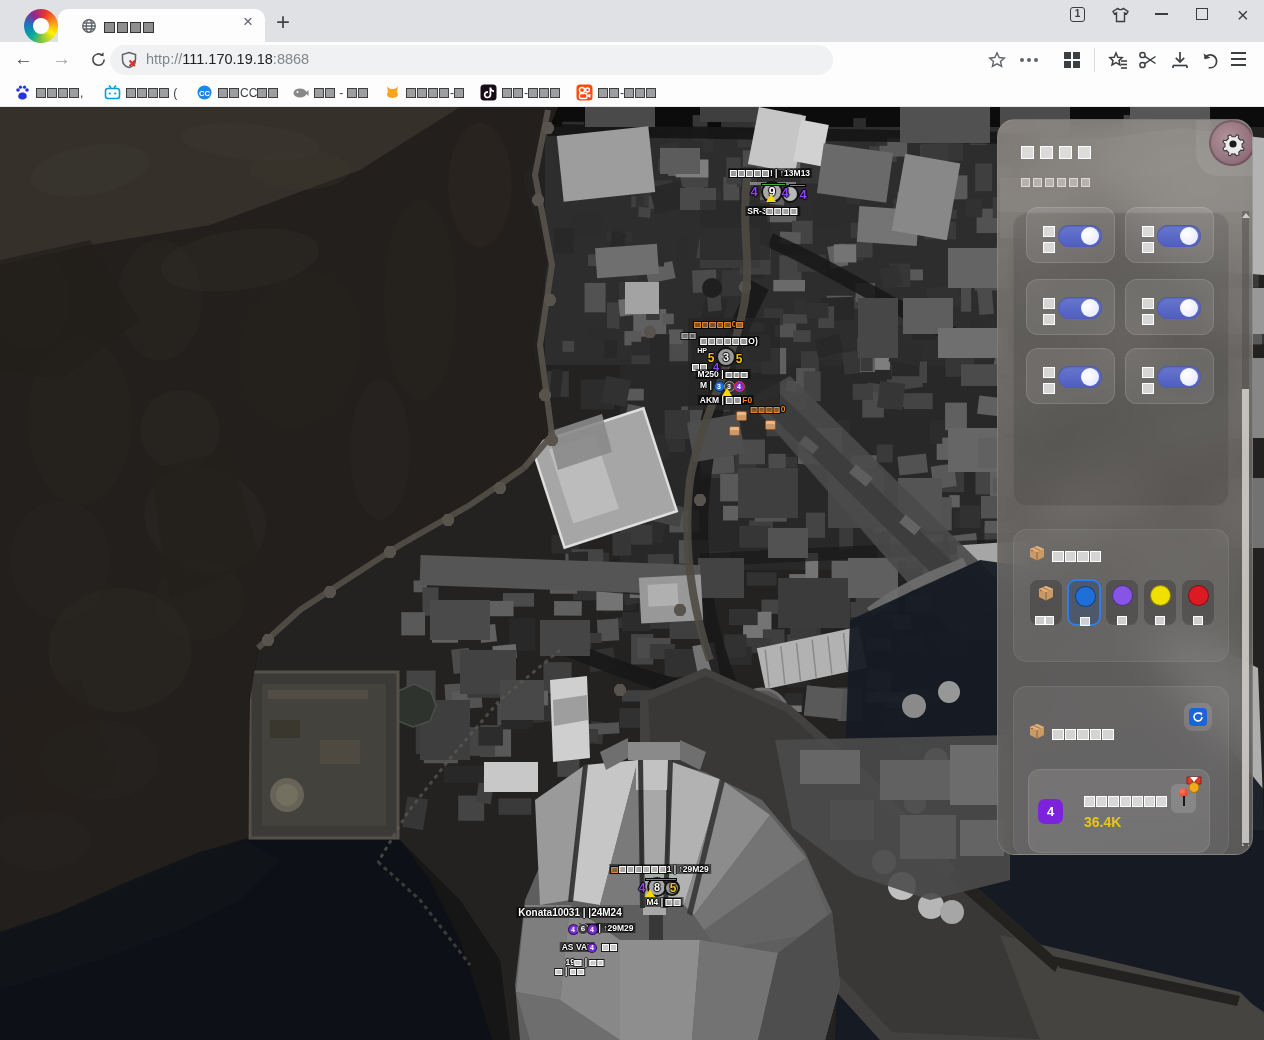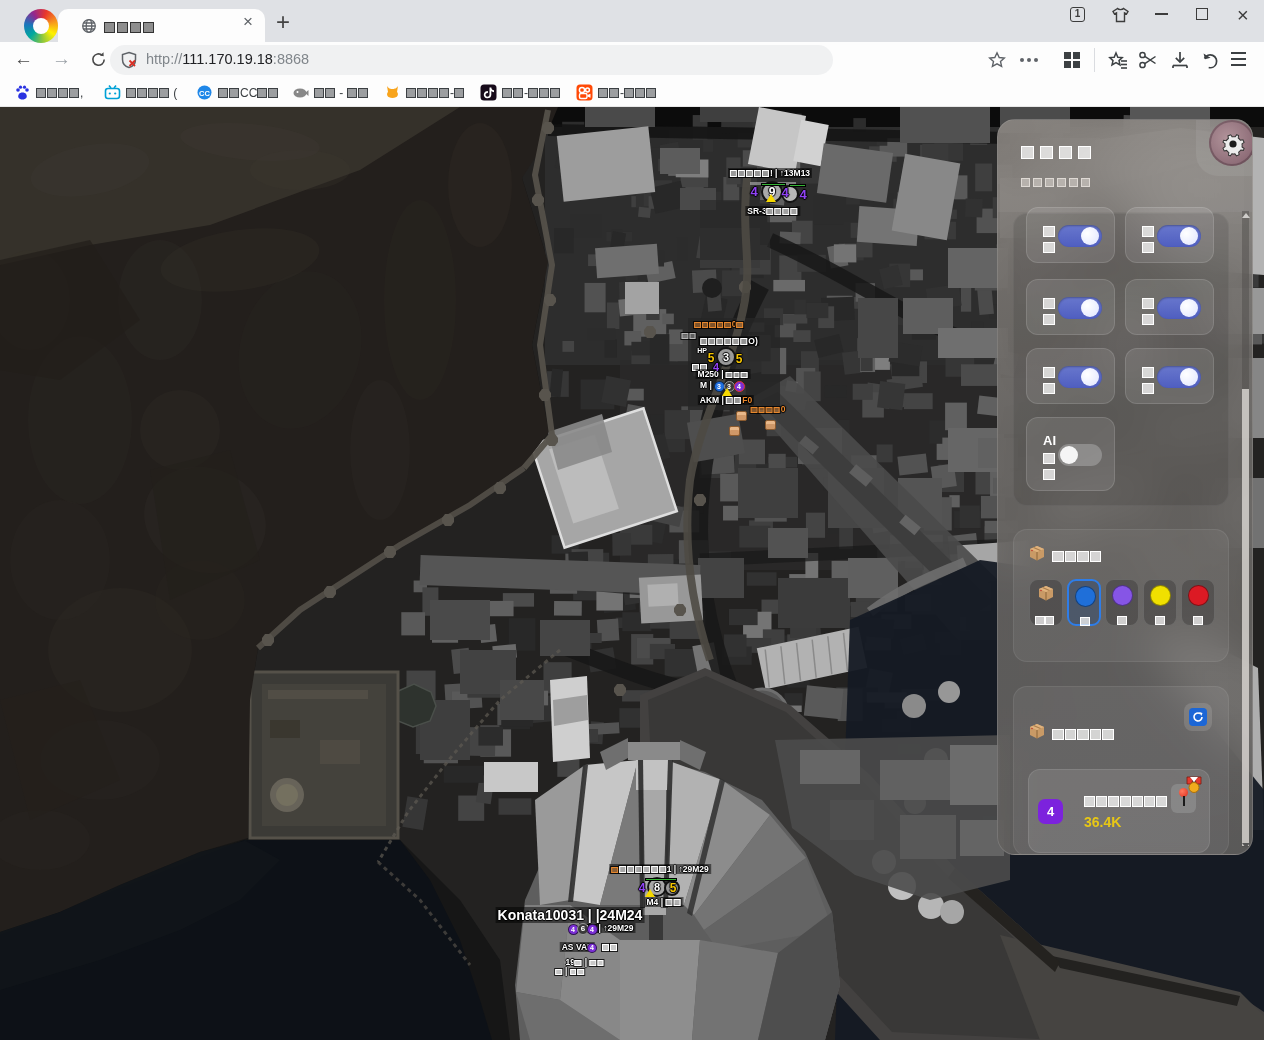--- a/index.html
+++ b/index.html
@@ -893,21 +893,21 @@
     <div class="a" style="left:729px;top:426px;width:11px;height:10px;background:#cf9868;border:1px solid #8a5a2e;border-radius:2px;box-shadow:inset 0 3px 0 #e8b88a;z-index:5"></div>
     <div class="a" style="left:660px;top:864px;transform:translateX(-50%);font-weight:bold;text-shadow:-1px 0 1px #000,1px 0 1px #000,0 -1px 1px #000,0 1px 1px #000;background:rgba(0,0,0,.5);padding:0 2px;font-size:8.5px;color:#fff;white-space:nowrap;z-index:5"><i class="cj" style="width:6.5px;height:6.5px;border:1px solid #e8872c;background:rgba(232,135,44,0.45);margin-right:1px;box-shadow:0 0 0 1px rgba(0,0,0,.8);vertical-align:-1px"></i><i class="cj" style="width:7px;height:7px;border:1px solid #fff;background:rgba(255,255,255,0.55);margin-right:1px;box-shadow:0 0 0 1px rgba(0,0,0,.8);vertical-align:-1px"></i><i class="cj" style="width:7px;height:7px;border:1px solid #fff;background:rgba(255,255,255,0.55);margin-right:1px;box-shadow:0 0 0 1px rgba(0,0,0,.8);vertical-align:-1px"></i><i class="cj" style="width:7px;height:7px;border:1px solid #fff;background:rgba(255,255,255,0.55);margin-right:1px;box-shadow:0 0 0 1px rgba(0,0,0,.8);vertical-align:-1px"></i><i class="cj" style="width:7px;height:7px;border:1px solid #fff;background:rgba(255,255,255,0.55);margin-right:1px;box-shadow:0 0 0 1px rgba(0,0,0,.8);vertical-align:-1px"></i><i class="cj" style="width:7px;height:7px;border:1px solid #fff;background:rgba(255,255,255,0.55);margin-right:1px;box-shadow:0 0 0 1px rgba(0,0,0,.8);vertical-align:-1px"></i><i class="cj" style="width:7px;height:7px;border:1px solid #fff;background:rgba(255,255,255,0.55);margin-right:1px;box-shadow:0 0 0 1px rgba(0,0,0,.8);vertical-align:-1px"></i>1 | ↑29M29</div>
     <div class="a" style="left:645px;top:878px;width:32px;height:3px;background:#35b435;border:1px solid #000;z-index:6"></div>
     <div class="a" style="left:647px;top:877px;width:20px;height:20px;border-radius:50%;background:#a8a8a8;border:2px solid #141414;z-index:5"></div>
     <div class="a" style="left:664px;top:880px;width:16px;height:16px;border-radius:50%;background:#9a9a9a;border:2px solid #141414;z-index:5"></div>
     <div class="a" style="left:642px;top:881px;transform:translateX(-50%);font-size:12px;font-weight:bold;color:#9042f5;text-shadow:-1px 0 1px #000,1px 0 1px #000,0 -1px 1px #000,0 1px 1px #000;z-index:6">4</div>
     <div class="a" style="left:657px;top:881px;transform:translateX(-50%);font-size:11px;font-weight:bold;color:#fff;text-shadow:-1px 0 1px #000,1px 0 1px #000,0 -1px 1px #000,0 1px 1px #000;z-index:6">8</div>
     <div class="a" style="left:673px;top:881px;transform:translateX(-50%);font-size:12px;font-weight:bold;color:#f5c400;text-shadow:-1px 0 1px #000,1px 0 1px #000,0 -1px 1px #000,0 1px 1px #000;z-index:6">5</div>
     <div class="a" style="left:645px;top:889px;width:0;height:0;border-left:5px solid transparent;border-right:5px solid transparent;border-bottom:8px solid #f5d800;transform:rotate(0deg);z-index:7"></div>
     <div class="a" style="left:664px;top:897px;transform:translateX(-50%);font-weight:bold;text-shadow:-1px 0 1px #000,1px 0 1px #000,0 -1px 1px #000,0 1px 1px #000;background:rgba(0,0,0,.5);padding:0 2px;font-size:8.5px;color:#fff;white-space:nowrap;z-index:5">M4 | <i class="cj" style="width:7px;height:7px;border:1px solid #fff;background:rgba(255,255,255,0.55);margin-right:1px;box-shadow:0 0 0 1px rgba(0,0,0,.8);vertical-align:-1px"></i><i class="cj" style="width:7px;height:7px;border:1px solid #fff;background:rgba(255,255,255,0.55);margin-right:1px;box-shadow:0 0 0 1px rgba(0,0,0,.8);vertical-align:-1px"></i></div>
-    <div class="a" style="left:570px;top:907px;transform:translateX(-50%);font-weight:bold;text-shadow:-1px 0 1px #000,1px 0 1px #000,0 -1px 1px #000,0 1px 1px #000;background:rgba(0,0,0,.5);padding:0 2px;font-size:14px;color:#fff;white-space:nowrap;z-index:5">Konata10031 | |24M24</div>
+    <div class="a" style="left:570px;top:907px;transform:translateX(-50%);font-weight:bold;text-shadow:-1px 0 1px #000,1px 0 1px #000,0 -1px 1px #000,0 1px 1px #000;background:rgba(0,0,0,.5);padding:0 2px;font-size:10px;color:#fff;white-space:nowrap;z-index:5">Konata10031 | |24M24</div>
     <div class="a" style="left:589px;top:923px;transform:translateX(-50%);font-weight:bold;text-shadow:-1px 0 1px #000,1px 0 1px #000,0 -1px 1px #000,0 1px 1px #000;background:rgba(0,0,0,.5);padding:0 2px;font-size:8.5px;color:#fff;white-space:nowrap;z-index:5"><i class="cj" style="width:7px;height:7px;border:1px solid #fff;background:rgba(255,255,255,0.55);margin-right:1px;box-shadow:0 0 0 1px rgba(0,0,0,.8);vertical-align:-1px"></i><i class="cj" style="width:7px;height:7px;border:1px solid #fff;background:rgba(255,255,255,0.55);margin-right:1px;box-shadow:0 0 0 1px rgba(0,0,0,.8);vertical-align:-1px"></i></div>
     <div class="a" style="left:567.5px;top:923.5px;width:11.0px;height:11.0px;border-radius:50%;background:#7b2fd6;border:1px solid rgba(0,0,0,.6);color:#fff;font-size:7px;font-weight:bold;text-align:center;line-height:9.0px;z-index:6">4</div>
     <div class="a" style="left:577px;top:923px;width:12px;height:12px;border-radius:50%;background:#3a3a3a;border:1.5px solid #999;color:#fff;font-size:8px;font-weight:bold;text-align:center;line-height:10px;z-index:6">6</div>
     <div class="a" style="left:586.5px;top:923.5px;width:11.0px;height:11.0px;border-radius:50%;background:#7b2fd6;border:1px solid rgba(0,0,0,.6);color:#fff;font-size:7px;font-weight:bold;text-align:center;line-height:9.0px;z-index:6">4</div>
     <div class="a" style="left:616px;top:923px;transform:translateX(-50%);font-weight:bold;text-shadow:-1px 0 1px #000,1px 0 1px #000,0 -1px 1px #000,0 1px 1px #000;background:rgba(0,0,0,.5);padding:0 2px;font-size:8.5px;color:#fff;white-space:nowrap;z-index:5">| ↑29M29</div>
     <div class="a" style="left:577px;top:942px;transform:translateX(-50%);font-weight:bold;text-shadow:-1px 0 1px #000,1px 0 1px #000,0 -1px 1px #000,0 1px 1px #000;background:rgba(0,0,0,.5);padding:0 2px;font-size:8.5px;color:#fff;white-space:nowrap;z-index:5">AS VAL </div>
     <div class="a" style="left:587px;top:943px;width:10px;height:10px;border-radius:50%;background:#7b2fd6;border:1px solid rgba(0,0,0,.6);color:#fff;font-size:7px;font-weight:bold;text-align:center;line-height:8px;z-index:6">4</div>
     <div class="a" style="left:610px;top:942px;transform:translateX(-50%);font-weight:bold;text-shadow:-1px 0 1px #000,1px 0 1px #000,0 -1px 1px #000,0 1px 1px #000;font-size:8.5px;color:#fff;white-space:nowrap;z-index:5"><i class="cj" style="width:7px;height:7px;border:1px solid #fff;background:rgba(255,255,255,0.55);margin-right:1px;box-shadow:0 0 0 1px rgba(0,0,0,.8);vertical-align:-1px"></i><i class="cj" style="width:7px;height:7px;border:1px solid #fff;background:rgba(255,255,255,0.55);margin-right:1px;box-shadow:0 0 0 1px rgba(0,0,0,.8);vertical-align:-1px"></i></div>
     <div class="a" style="left:585px;top:957px;transform:translateX(-50%);font-weight:bold;text-shadow:-1px 0 1px #000,1px 0 1px #000,0 -1px 1px #000,0 1px 1px #000;font-size:8.5px;color:#fff;white-space:nowrap;z-index:5">19<i class="cj" style="width:6.5px;height:6.5px;border:1px solid #fff;background:rgba(255,255,255,0.55);margin-right:1px;box-shadow:0 0 0 1px rgba(0,0,0,.8);vertical-align:-1px"></i> | <i class="cj" style="width:6.5px;height:6.5px;border:1px solid #fff;background:rgba(255,255,255,0.55);margin-right:1px;box-shadow:0 0 0 1px rgba(0,0,0,.8);vertical-align:-1px"></i><i class="cj" style="width:6.5px;height:6.5px;border:1px solid #fff;background:rgba(255,255,255,0.55);margin-right:1px;box-shadow:0 0 0 1px rgba(0,0,0,.8);vertical-align:-1px"></i></div>
     <div class="a" style="left:570px;top:966px;transform:translateX(-50%);font-weight:bold;text-shadow:-1px 0 1px #000,1px 0 1px #000,0 -1px 1px #000,0 1px 1px #000;font-size:8.5px;color:#fff;white-space:nowrap;z-index:5"><i class="cj" style="width:6.5px;height:6.5px;border:1px solid #fff;background:rgba(255,255,255,0.55);margin-right:1px;box-shadow:0 0 0 1px rgba(0,0,0,.8);vertical-align:-1px"></i> | <i class="cj" style="width:6.5px;height:6.5px;border:1px solid #fff;background:rgba(255,255,255,0.55);margin-right:1px;box-shadow:0 0 0 1px rgba(0,0,0,.8);vertical-align:-1px"></i><i class="cj" style="width:6.5px;height:6.5px;border:1px solid #fff;background:rgba(255,255,255,0.55);margin-right:1px;box-shadow:0 0 0 1px rgba(0,0,0,.8);vertical-align:-1px"></i></div>
@@ -960,28 +960,20 @@
           <div class="a" style="left:23px;top:2px;width:18px;height:18px;border-radius:50%;background:radial-gradient(circle at 35% 35%,#fff,#dfe4ff)"></div>
         </div>
       </div>
       <div class="a" style="left:127px;top:228px;width:89px;height:56px;border-radius:12px;background:rgba(255,255,255,.10);border:1px solid rgba(255,255,255,.13)">
         <div class="a" style="left:16px;top:14px"><i class="cj" style="width:11.5px;height:11.5px;border:1px solid #fff;background:rgba(255,255,255,0.72);margin-right:0px;vertical-align:-1px"></i></div>
         <div class="a" style="left:16px;top:30px"><i class="cj" style="width:11.5px;height:11.5px;border:1px solid #fff;background:rgba(255,255,255,0.72);margin-right:0px;vertical-align:-1px"></i></div>
         <div class="a" style="left:31px;top:17px;width:44px;height:22px;border-radius:11px;background:linear-gradient(180deg,#6877cd,#4f5ec0);box-shadow:inset 0 1px 2px rgba(0,0,0,.3)">
           <div class="a" style="left:23px;top:2px;width:18px;height:18px;border-radius:50%;background:radial-gradient(circle at 35% 35%,#fff,#dfe4ff)"></div>
         </div>
       </div>
-      <div class="a" style="left:28px;top:297px;width:89px;height:74px;border-radius:12px;background:rgba(255,255,255,.10);border:1px solid rgba(255,255,255,.13)">
-        <div class="a" style="left:16px;top:15px;font-size:13px;font-weight:bold;color:#fff">AI</div>
-        <div class="a" style="left:16px;top:31px"><i class="cj" style="width:11.5px;height:11.5px;border:1px solid #fff;background:rgba(255,255,255,0.72);margin-right:0px;vertical-align:-1px"></i></div>
-        <div class="a" style="left:16px;top:47px"><i class="cj" style="width:11.5px;height:11.5px;border:1px solid #fff;background:rgba(255,255,255,0.72);margin-right:0px;vertical-align:-1px"></i></div>
-        <div class="a" style="left:31px;top:26px;width:44px;height:22px;border-radius:11px;background:rgba(170,170,170,.55)">
-          <div class="a" style="left:2px;top:2px;width:18px;height:18px;border-radius:50%;background:#f5f5f5"></div>
-        </div>
-      </div>
       <div class="a" style="left:244px;top:91px;width:7px;height:636px;background:rgba(75,73,71,.45)"></div>
       <div class="a" style="left:244px;top:269px;width:7px;height:457px;background:rgba(225,222,218,.78)"></div>
       <div class="a" style="left:244px;top:93px;width:0;height:0;border-left:4px solid transparent;border-right:4px solid transparent;border-bottom:5px solid #cfcdca"></div>
       <div class="a" style="left:244px;top:723px;width:0;height:0;border-left:4px solid transparent;border-right:4px solid transparent;border-top:5px solid #555"></div>
       <div class="a" style="left:15px;top:409px;width:216px;height:133px;border-radius:14px;background:rgba(255,255,255,.06);border:1px solid rgba(255,255,255,.07)"></div>
       <div class="a" style="left:30px;top:424px;width:18px;height:18px"><svg width="18" height="18" viewBox="0 0 18 18">
 <path d="M2 5 L9 2 L16 5 L16 13 L9 16.5 L2 13 Z" fill="#c99a66"></path>
 <path d="M2 5 L9 8 L16 5 L9 2 Z" fill="#e0b37e"></path>
 <path d="M9 8 L9 16.5" stroke="#8a6538" stroke-width="1"></path>
 <path d="M5.5 3.5 L12.5 6.5" stroke="#a87c4a" stroke-width="1.2"></path>

